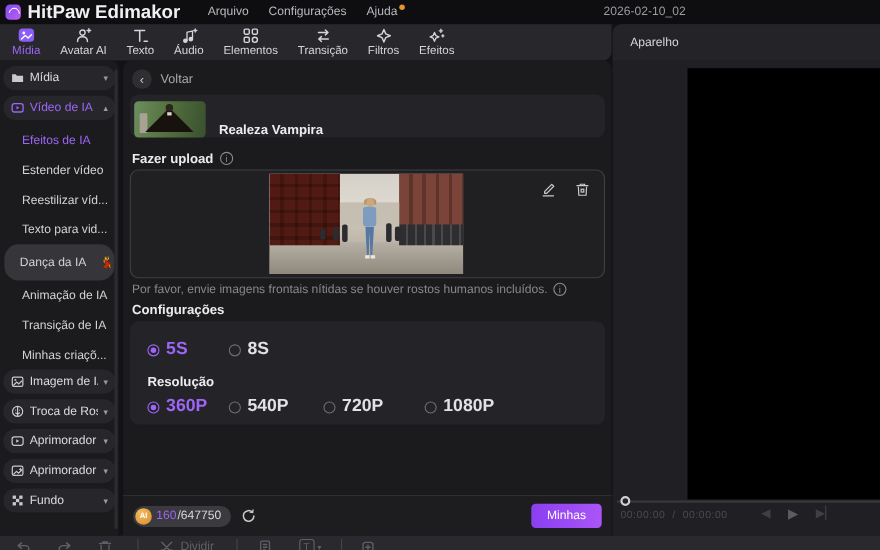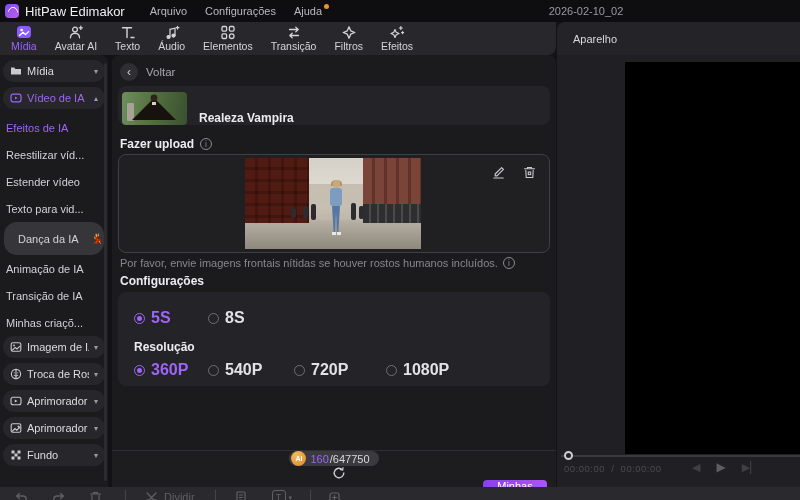--- a/index.html
+++ b/index.html
@@ -3,21 +3,21 @@
 <meta charset="utf-8">
 <style>
   html,body{margin:0;padding:0;background:#131316;}
   *{box-sizing:border-box;font-family:"Liberation Sans","DejaVu Sans",sans-serif;}
   .app{position:relative;width:800px;height:500px;background:#131316;overflow:hidden;color:#e6e6e9;}
 
   
   .titlebar{position:absolute;left:0;top:0;width:800px;height:22px;background:#0e0e11;display:flex;align-items:center;padding-left:5px;}
   .logo{width:14px;height:14px;border-radius:4px;background:linear-gradient(135deg,#7b4df0,#c05df0);position:relative;margin-right:6px;}
   .logo::after{content:"";position:absolute;left:3px;top:3px;width:8px;height:8px;border:1.5px solid #fff;border-radius:50%;border-left-color:transparent;border-bottom-color:transparent;transform:rotate(-40deg);}
-  .app-name{font-size:13px;font-weight:normal;color:#f0f0f3;margin-right:16px;}
+  .app-name{font-size:17px;font-weight:bold;color:#f0f0f3;margin-right:16px;}
   .menu-item{font-size:11px;color:#b8b8be;padding:0 9px;position:relative;}
   .help-dot{position:absolute;top:-1px;right:2px;width:5px;height:5px;border-radius:50%;background:#e8932f;}
   .doc-title{position:absolute;left:586px;top:5px;transform:translateX(-50%);font-size:11px;color:#9a9aa0;}
 
   
   .ribbon{position:absolute;left:0;top:22px;width:556px;height:33px;background:#28282c;border-radius:0 0 8px 0;display:flex;align-items:center;padding:0 2px;}
   .tab{display:flex;flex-direction:column;align-items:center;justify-content:center;padding:1px 9px 2px;gap:0px;cursor:default;}
   .tab .ticon{height:15px;display:flex;align-items:center;color:#d4d5da;}
   .tab .tlabel{font-size:10.5px;color:#d4d5da;line-height:12px;}
   .tab.active .tlabel{color:#9d66f6;}
@@ -34,21 +34,21 @@
   .pb.play{color:#5c5c63;font-size:12px;}
 
   
   .sidebar{position:absolute;left:0;top:55px;width:108px;height:432px;background:#1b1b1e;border-radius:0 8px 0 0;padding-top:5px;overflow:hidden;}
   .sb-scroll{position:absolute;right:1px;top:8px;width:3px;height:418px;background:#2c2c30;border-radius:2px;}
   .group{height:22px;margin:0 3px 5px;background:#27272b;border-radius:12px;display:flex;align-items:center;padding:0 7px;gap:5px;}
   .group .gicon{display:flex;align-items:center;color:#c9c9ce;}
   .group .glabel{font-size:11px;color:#dcdce0;flex:1;white-space:nowrap;overflow:hidden;}
   .group .caret{font-size:8px;color:#9a9aa0;}
   .group.purple .glabel,.group.purple .gicon{color:#9d66f6;}
-  .sub{height:27px;display:flex;align-items:center;padding-left:6px;font-size:11px;color:#d2d2d7;white-space:nowrap;}
+  .sub{height:27px;display:flex;align-items:center;padding-left:20px;font-size:11px;color:#d2d2d7;white-space:nowrap;}
   .sub.purple{color:#9d66f6;}
   .sub.active{background:#35353a;border-radius:13px;margin:0 4px;padding-left:14px;height:33px;justify-content:space-between;}
   .sub .emoji{margin-left:4px;font-size:10px;}
 
   
   .center{position:absolute;left:112px;top:55px;width:444px;height:432px;background:#1b1b1e;border-radius:8px 8px 0 0;}
   .back-row{display:flex;align-items:center;gap:8px;padding:8px 0 0 8px;}
   .back-btn{width:18px;height:18px;border-radius:50%;background:#2e2e33;color:#c8c8cc;font-size:12px;display:flex;align-items:center;justify-content:center;line-height:1;padding-bottom:1px;}
   .back-label{font-size:11.5px;color:#a8a8ae;}
 
@@ -84,21 +84,21 @@
   .field-label{font-size:12px;font-weight:bold;color:#ececf0;}
   .radio-row{display:grid;grid-template-columns:74px 86px 92px auto;margin-top:7px;}
   .radio{display:flex;align-items:center;gap:6px;}
   .rdot{width:11px;height:11px;border-radius:50%;border:1.5px solid #6e6e74;position:relative;flex:none;}
   .radio.sel .rdot{border-color:#9d66f6;}
   .radio.sel .rdot::after{content:"";position:absolute;left:2px;top:2px;width:5px;height:5px;border-radius:50%;background:#9d66f6;}
   .rlabel{font-size:16px;font-weight:bold;color:#e2e2e6;}
   .radio.sel .rlabel{color:#9d66f6;}
   .res-label{margin-top:13px;}
 
-  .center-footer{position:absolute;left:0;bottom:0;width:100%;height:37px;border-top:1px solid #2e2e33;background:#1d1d20;display:flex;align-items:center;padding:0 9px;border-radius:0;flex-direction:column;}
+  .center-footer{position:absolute;left:0;bottom:0;width:100%;height:37px;border-top:1px solid #2e2e33;background:#1d1d20;display:flex;align-items:center;padding:0 9px;border-radius:0;}
   .credit-pill{height:19px;background:#3a3a3f;border-radius:10px;display:flex;align-items:center;padding:0 9px 0 2px;gap:4px;}
   .coin{width:15px;height:15px;border-radius:50%;background:radial-gradient(circle at 35% 30%,#f2bc5e,#d98a2b);color:#fff;font-size:7px;font-weight:bold;display:flex;align-items:center;justify-content:center;}
   .cr-used{font-size:11px;color:#9d66f6;}
   .cr-total{font-size:11px;color:#d8d8dc;}
   .refresh{margin-left:9px;color:#c9c9ce;display:flex;align-items:center;}
   .gen-btn{margin-left:auto;width:64px;height:22px;border-radius:4px;background:linear-gradient(90deg,#8a3ff0,#aa55f7);color:#fff;font-size:11px;display:flex;align-items:center;justify-content:center;}
 
   
   .bottom-strip{position:absolute;left:0;top:487px;width:800px;height:13px;background:#2a2a2e;overflow:hidden;display:flex;align-items:flex-start;color:#5f5f66;}
   .bs-i{margin-top:3px;display:flex;align-items:center;}
@@ -214,22 +214,22 @@
       <span class="gicon">
         <svg width="12" height="12" viewBox="0 0 12 12" stroke="#9d66f6" fill="none" stroke-width="1.2">
             <rect x="1" y="2.2" width="10" height="7.6" rx="2"></rect>
             <path d="M5 4.4 L7.6 6 L5 7.6 Z" fill="#9d66f6" stroke="none"></path>
           </svg>
       </span>
       <span class="glabel">Vídeo de IA</span>
       <span class="caret">▴</span>
     </div>
     <div class="sub purple">Efeitos de IA</div>
+    <div class="sub">Estender vídeo</div>
     <div class="sub">Reestilizar víd...</div>
-    <div class="sub">Estender vídeo</div>
     <div class="sub">Texto para vid...</div>
     <div class="sub active">
       <span>Dança da IA</span>
       <span class="emoji">💃</span>
     </div>
     <div class="sub">Animação de IA</div>
     <div class="sub">Transição de IA</div>
     <div class="sub">Minhas criaçõ...</div>
     <div class="group">
       <span class="gicon">

